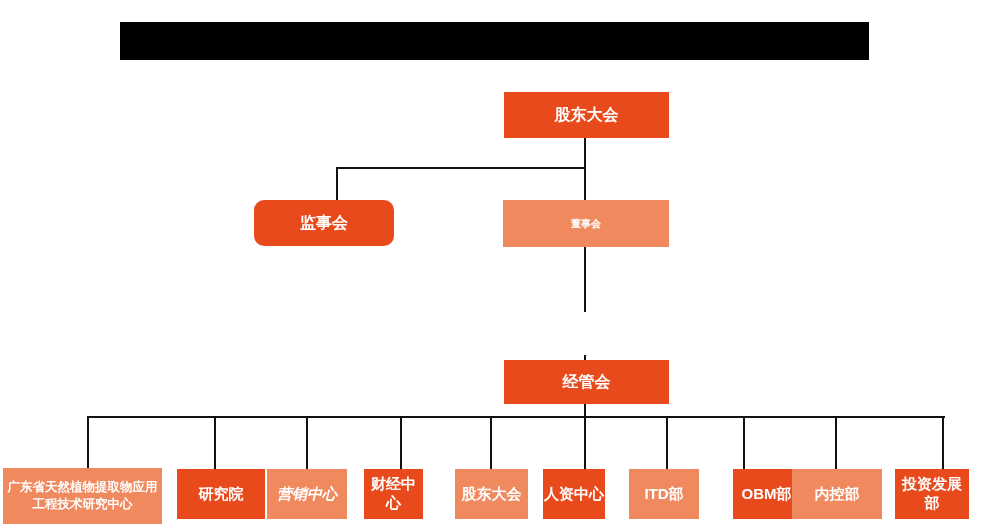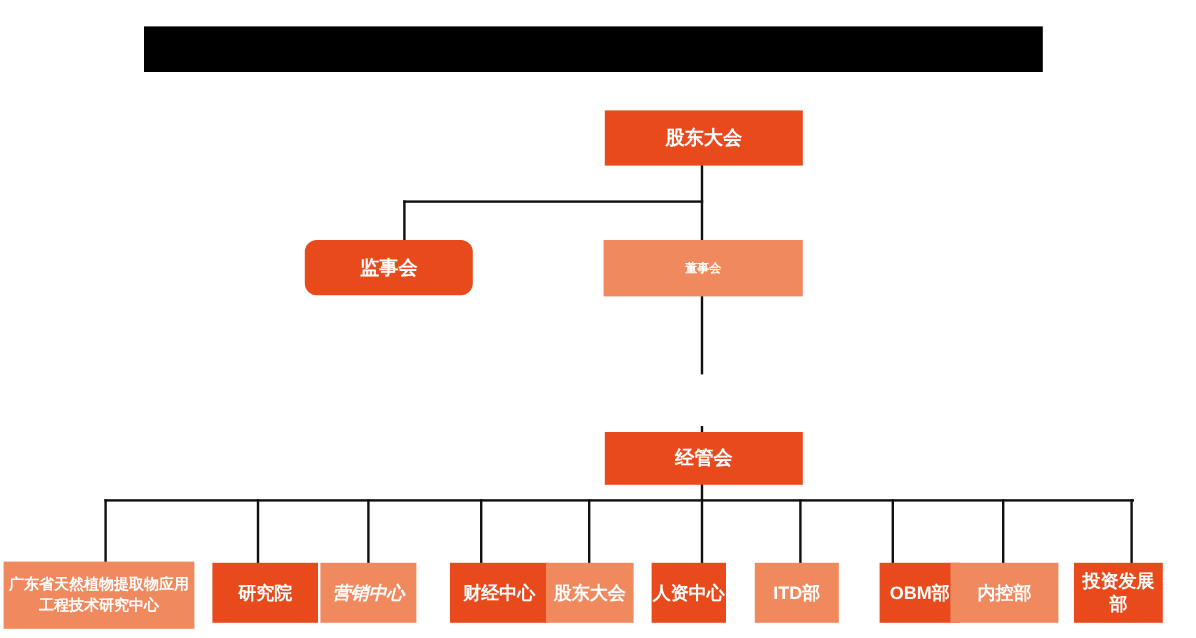--- a/index.html
+++ b/index.html
@@ -46,21 +46,21 @@
   .n-root { left: 504px; top: 92px;  width: 165px; height: 46px; font-size: 16px; }
   .n-sup  { left: 254px; top: 200px; width: 140px; height: 46px; font-size: 16px; border-radius: 10px; }
   .n-bod  { left: 503px; top: 200px; width: 166px; height: 47px; font-size: 10px; }
   .n-mgmt { left: 504px; top: 312px; width: 165px; height: 44px; font-size: 16px; margin-top: 48px; }
 
   .b { top: 469px; height: 50px; font-size: 15px; }
   .b1  { left: 3px;   width: 159px; top: 468px; height: 56px;
          font-size: 12.5px; line-height: 1.35; padding: 2px 3px; }
   .b2  { left: 177px; width: 88px; }
   .b3  { left: 267px; width: 80px; font-style: italic; }
-  .b4  { left: 375px; width: 82px; }
+  .b4  { left: 364px; width: 59px; }
   .b5  { left: 455px; width: 73px; }
   .b6  { left: 543px; width: 62px; }
   .b7  { left: 629px; width: 70px; }
   .b8  { left: 733px; width: 67px; }
   .b9  { left: 792px; width: 90px; }
   .b10 { left: 895px; width: 74px; }
 </style>
 </head>
 <body>
 

